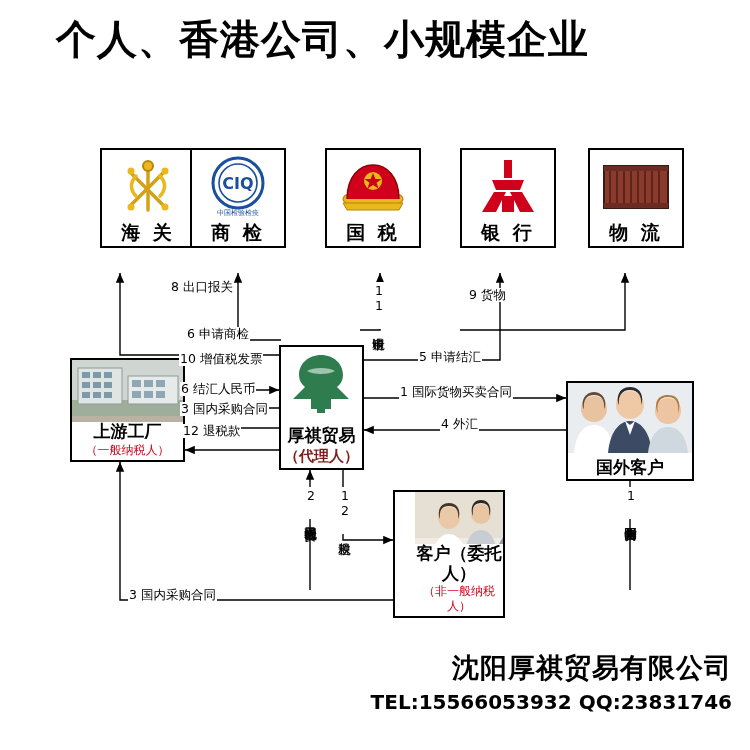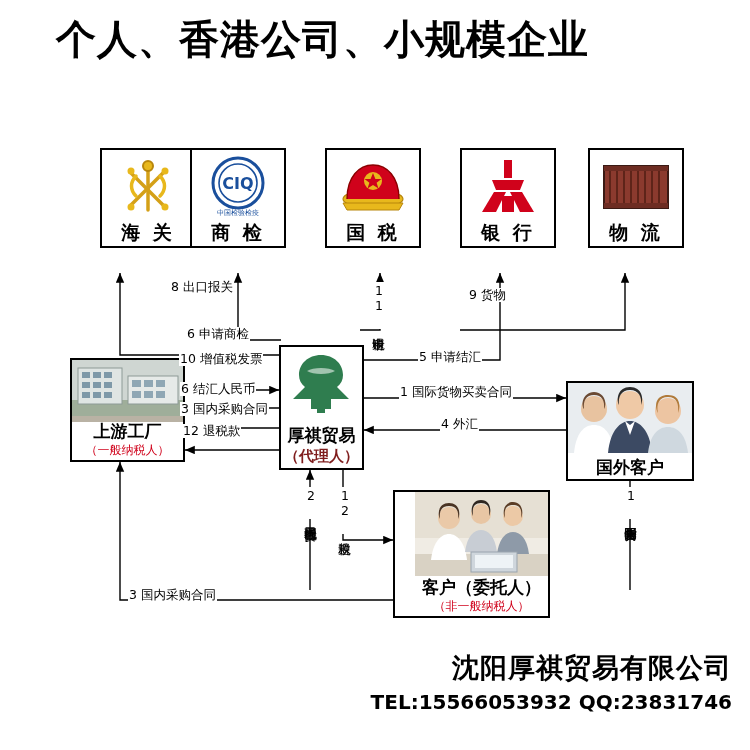--- a/index.html
+++ b/index.html
@@ -331,21 +331,21 @@
         <path d="M40,70 C42,48 52,38 62,38 C72,38 82,48 84,70 z" fill="#3c4a63"></path>
         <path d="M57,38 L62,52 L67,38 L62,42 z" fill="#ffffff"></path>
         <circle cx="100" cy="28" r="13" fill="#edc5a2"></circle>
         <path d="M100,14 C91,14 88,21 90,30 C86,22 88,12 100,12 C112,12 113,23 110,30 C111,21 109,14 100,14 z" fill="#b07a3a"></path>
         <path d="M80,70 C82,52 90,44 100,44 C110,44 118,52 120,70 z" fill="#cfd8df"></path>
       </svg>
     </div>
     <div class="ent-label">国外客户</div>
   </div>
 
-  <div class="entity" style="left:393px; top:490px; width:157px; height:128px;padding-left:20px;">
+  <div class="entity" style="left:393px; top:490px; width:112px; height:128px;padding-left:20px;">
     <div class="pic">
       <svg width="136" height="84" viewBox="0 0 136 84" preserveAspectRatio="none">
         <rect width="136" height="84" fill="#f0ece4"></rect>
         <rect x="0" y="0" width="136" height="46" fill="#e6e0d4"></rect>
         <rect x="0" y="62" width="136" height="22" fill="#d9d2c4"></rect>
         <circle cx="34" cy="26" r="11" fill="#eac9a8"></circle>
         <path d="M34,14 C26,14 24,20 25,27 C22,21 24,11 34,11 C44,11 46,21 43,27 C44,20 42,14 34,14 z" fill="#4a3424"></path>
         <path d="M16,68 C18,50 26,42 34,42 C42,42 50,50 52,68 z" fill="#ffffff"></path>
         <circle cx="66" cy="22" r="10" fill="#e8c6a4"></circle>
         <path d="M66,11 C58,11 57,17 58,24 C55,18 57,8 66,8 C75,8 77,18 74,24 C75,17 74,11 66,11 z" fill="#2e2620"></path>

